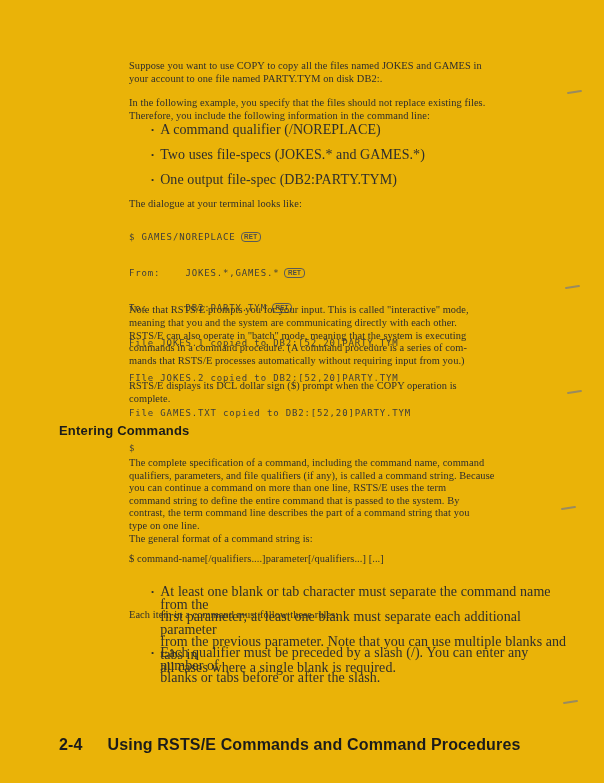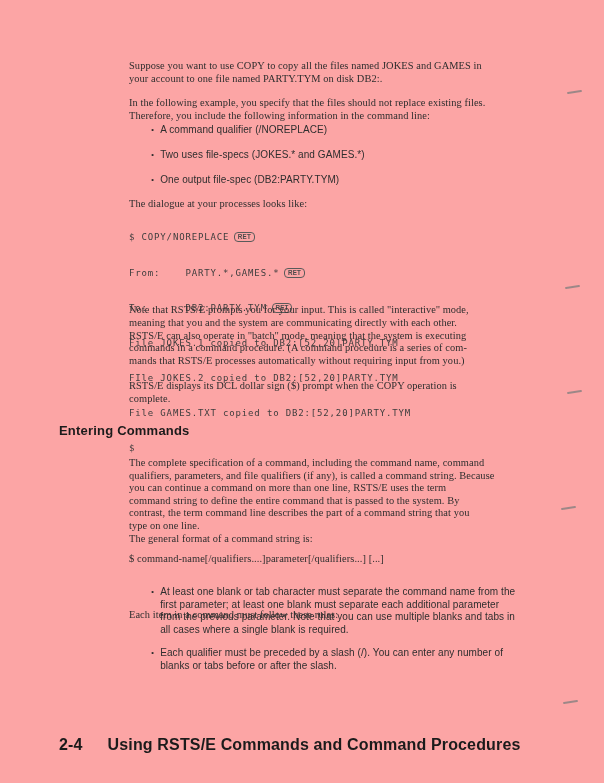--- a/index.html
+++ b/index.html
@@ -4,21 +4,21 @@
 <style>
   html, body {
     margin: 0;
     padding: 0;
     background: #ffffff;
   }
   .page {
     position: relative;
     width: 604px;
     height: 783px;
-    background: #fca5a5;
+    background: #eab308;
     overflow: hidden;
     font-family: "Liberation Serif", serif;
   }
   .body-text {
     position: absolute;
     font-family: "Liberation Serif", serif;
     font-size: 10.4px;
     line-height: 12.6px;
     letter-spacing: 0.08px;
     color: #2e2e2e;
@@ -35,22 +35,22 @@
     margin-bottom: 12.6px;
   }
   .bullet-dot {
     font-size: 9px;
     line-height: 12.6px;
     color: #2e2e2e;
     margin-right: 6px;
     flex: 0 0 auto;
   }
   .bullet-text {
-    font-family: Liberation Sans, sans-serif;
-    font-size: 10px;
+    font-family: Liberation Serif, serif;
+    font-size: 14px;
     line-height: 12.6px;
     letter-spacing: 0.08px;
     color: #2e2e2e;
     white-space: pre-line;
   }
   .terminal {
     position: absolute;
     left: 129px;
     top: 209px;
     font-family: "DejaVu Sans Mono", monospace;
@@ -125,25 +125,25 @@
     <div class="bullet-item">
       <span class="bullet-dot">•</span>
       <span class="bullet-text">Two uses file-specs (JOKES.* and GAMES.*)</span>
     </div>
     <div class="bullet-item">
       <span class="bullet-dot">•</span>
       <span class="bullet-text">One output file-spec (DB2:PARTY.TYM)</span>
     </div>
   </div>
 
-  <p class="body-text" style="left:129px; top:188px;">The dialogue at your processes looks like:</p>
+  <p class="body-text" style="left:129px; top:188px;">The dialogue at your terminal looks like:</p>
 
   <div class="terminal">
-    <div class="tline"><span>$ COPY/NOREPLACE</span><span class="ret-badge">RET</span></div>
-    <div class="tline"><span>From:    PARTY.*,GAMES.*</span><span class="ret-badge">RET</span></div>
+    <div class="tline"><span>$ GAMES/NOREPLACE</span><span class="ret-badge">RET</span></div>
+    <div class="tline"><span>From:    JOKES.*,GAMES.*</span><span class="ret-badge">RET</span></div>
     <div class="tline"><span>To:      DB2:PARTY.TYM</span><span class="ret-badge">RET</span></div>
     <div class="tline"><span>File JOKES.1 copied to DB2:[52,20]PARTY.TYM</span></div>
     <div class="tline"><span>FIle JOKES.2 copied to DB2:[52,20]PARTY.TYM</span></div>
     <div class="tline"><span>File GAMES.TXT copied to DB2:[52,20]PARTY.TYM</span></div>
     <div class="tline"><span>$</span></div>
   </div>
 
   <p class="body-text" style="left:129px; top:294px;">Note that RSTS/E prompts you for your input. This is called "interactive'' mode,
 meaning that you and the system are communicating directly with each other.
 RSTS/E can also operate in ''batch'' mode, meaning that the system is executing

